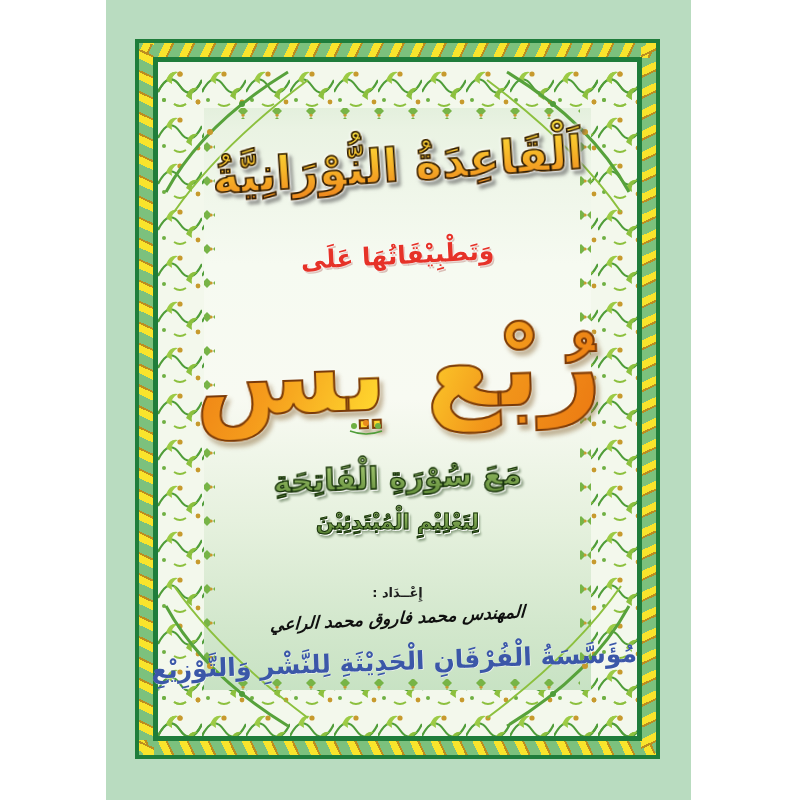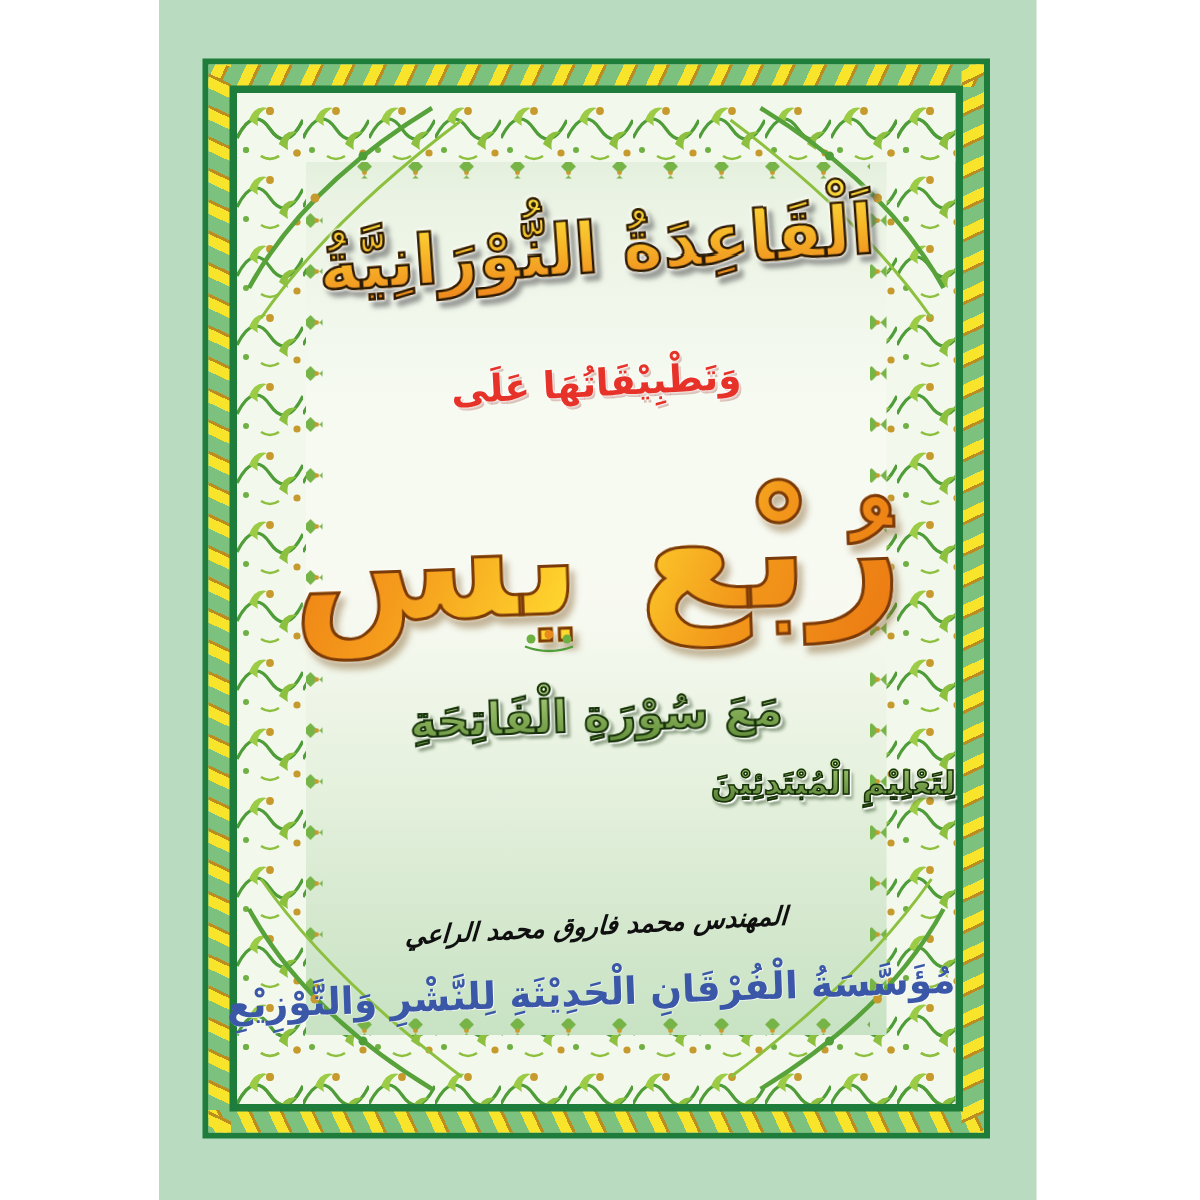--- a/index.html
+++ b/index.html
@@ -56,21 +56,21 @@
     color:#679a3c;
     background-image:linear-gradient(180deg,#a4c873 15%,#648f3a 85%);
     -webkit-text-stroke:1.3px #16300c;
     filter:drop-shadow(1px 1.5px 0 #ffffff) drop-shadow(2px 2.5px 1px rgba(40,70,30,.45));
     transform:rotate(-2deg);}
 
   .t-green2{top:444px;font-size:21px;font-weight:bold;line-height:1.6;
     color:#5f943a;
     background-image:linear-gradient(180deg,#9bc169 15%,#547d30 85%);
     -webkit-text-stroke:1px #16300c;
-    filter:drop-shadow(1px 1px 0 #ffffff) drop-shadow(1.5px 2px 1px rgba(40,70,30,.45));text-align:right;}
+    filter:drop-shadow(1px 1px 0 #ffffff) drop-shadow(1.5px 2px 1px rgba(40,70,30,.45));}
 
   .t-prep{top:521px;font-size:13px;font-weight:bold;line-height:1.5;color:#1d1d1d;}
 
   .t-author{top:541px;font-size:17px;font-weight:bold;font-style:italic;line-height:1.8;color:#101010;
     transform:rotate(-3deg) skewX(-6deg);}
 
   .t-pub{top:576px;font-size:25px;font-weight:bold;line-height:1.9;color:#3b57a8;
     text-shadow:.5px .5px 0 rgba(255,255,255,.85);
     transform:rotate(-2deg);}
 
@@ -150,20 +150,21 @@
               <circle cx="8" cy="9" r="3" fill="#6fb043"></circle>
               <circle cx="20" cy="6" r="3" fill="#e98a1d"></circle>
               <circle cx="32" cy="9" r="3" fill="#6fb043"></circle>
               <path d="M4 14 q16 6 32 0" stroke="#4f9d39" fill="none" stroke-width="1.5"></path>
             </svg>
 
             <div class="txt t-green1 gtxt" lang="ar" dir="rtl">مَعَ سُوْرَةِ الْفَاتِحَةِ</div>
 
             <div class="txt t-green2 gtxt" lang="ar" dir="rtl">لِتَعْلِيْمِ الْمُبْتَدِئِيْنَ</div>
 
+            <div class="txt t-prep" lang="ar" dir="rtl">إِعْــدَاد :</div>
 
             <div class="txt t-author" lang="ar" dir="rtl">المهندس محمد فاروق محمد الراعي</div>
 
             <div class="txt t-pub" lang="ar" dir="rtl">مُؤَسَّسَةُ الْفُرْقَانِ الْحَدِيْثَةِ لِلنَّشْرِ وَالتَّوْزِيْعِ</div>
           </div>
 
         </div>
       </div>
     </div>
   </div>

